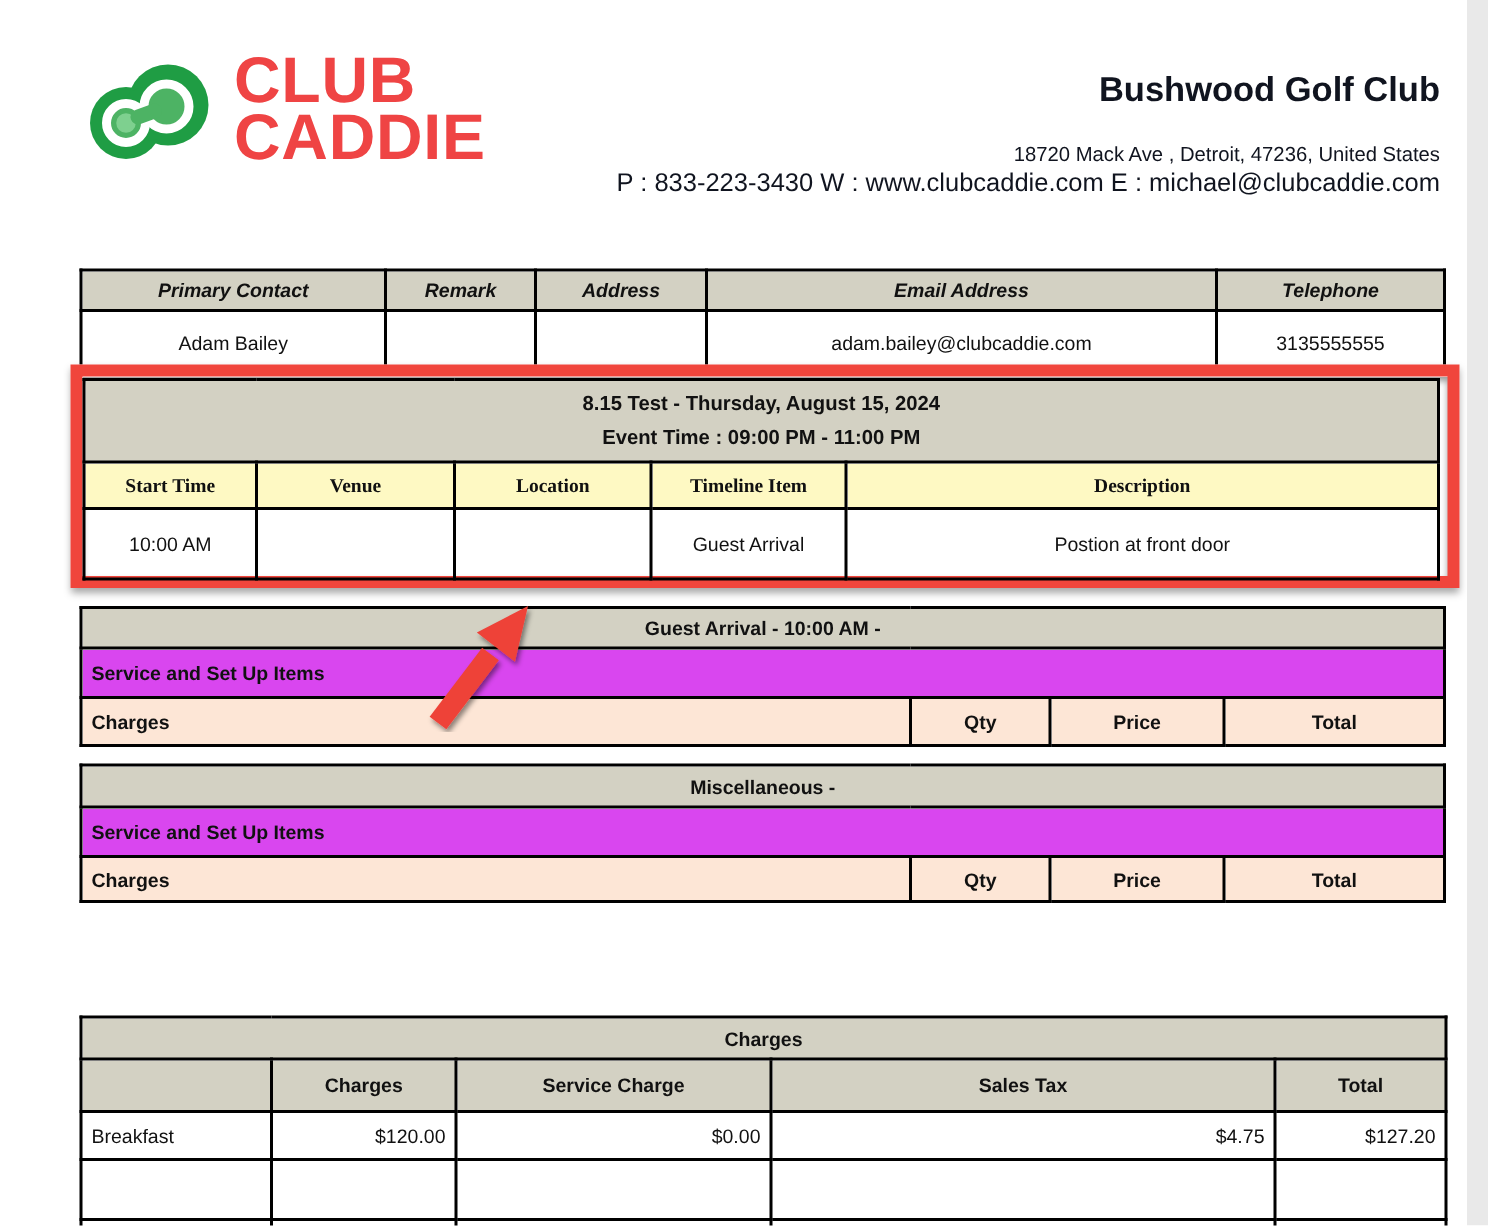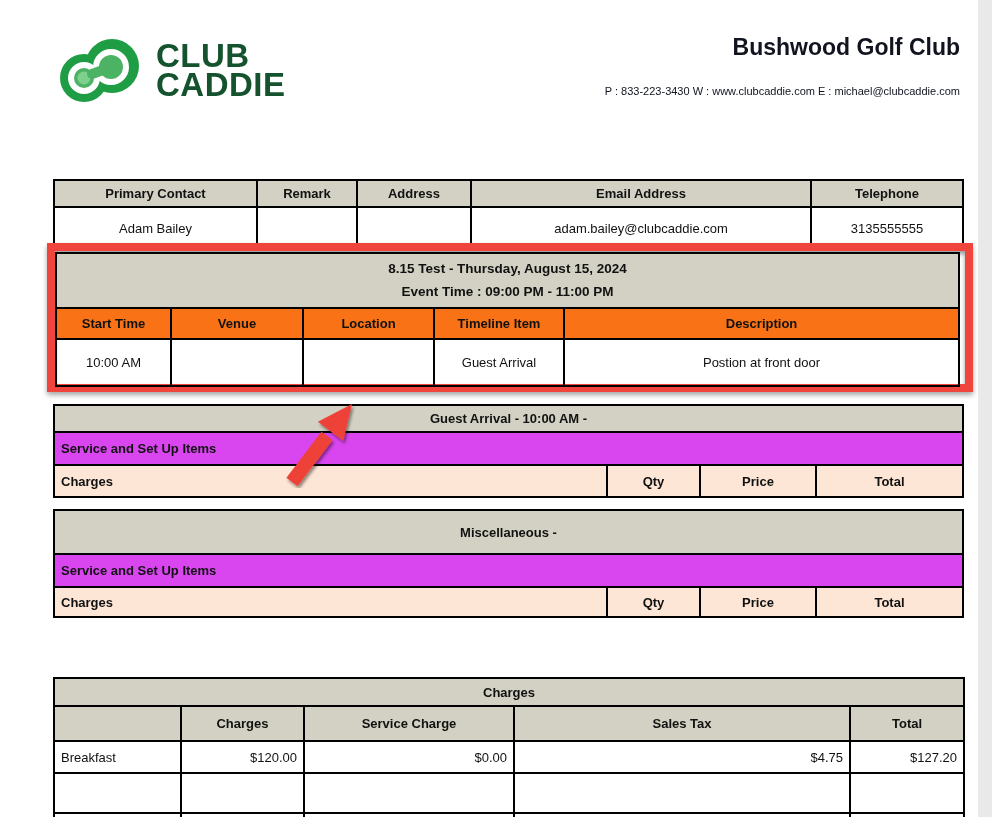--- a/index.html
+++ b/index.html
@@ -13,68 +13,68 @@
   }
 
   
   .scroll-strip {
     position:absolute; top:0; right:0; width:14px; height:817px;
     background:#e9e9e9;
   }
 
   
   .logo { position:absolute; left:54px; top:36px; display:flex; align-items:center; gap:10px; }
-  .logo-text { font-size:33px; font-weight:bold; line-height:0.88; letter-spacing:0.5px; color:#14532d; }
+  .logo-text { font-size:43px; font-weight:bold; line-height:0.88; letter-spacing:0.5px; color:#ef4444; }
   .club-info { position:absolute; top:34px; right:32px; text-align:right; color:#10141f; }
-  .club-name { font-size:23px; font-weight:bold; }
+  .club-name { font-size:23px; font-weight:bold;margin-top:12px; }
   .club-address { margin-top:22px; font-size:13.5px; }
-  .club-contact { margin-top:24px; font-size:11px; }
+  .club-contact { margin-top:2px; font-size:17px; }
 
   
   table { border-collapse:collapse; table-layout:fixed; }
   th, td {
     border:2px solid #000;
     font-size:13px;
     vertical-align:middle;
     overflow:hidden;
     white-space:nowrap;
   }
   th { font-weight:bold; }
   .bg-head   { background:#d3d1c3; }
-  .bg-colhead{ background:#f97316; }
+  .bg-colhead{ background:#fef9c3;font-family:Liberation Serif, serif; }
   .bg-sub    { background:#d946ef; }
   .bg-peach  { background:#fde6d6; }
   .c  { text-align:center; }
   .l  { text-align:left; padding-left:6px; }
   .r  { text-align:right; padding-right:6px; }
   .b  { font-weight:bold; }
 
   .contact-table { position:absolute; left:53px; top:179px; width:909px; }
-  .contact-table th { height:27px; }
+  .contact-table th { height:27px;font-style:italic; }
   .contact-table td { height:43px; }
 
   .red-box {
     position:absolute; left:47px; top:243px; width:926px; height:149px;
     border:8px solid #f0453c;
     box-shadow: 0 3px 5px rgba(0,0,0,0.35), inset 0 3px 4px rgba(0,0,0,0.40);
     background:#fff;
   }
   .event-table { width:903px; margin-top:1px; }
   .event-title-row th { height:55px; font-size:13.5px; }
   .event-title-row div { line-height:1.7; }
   .event-table .head-row th { height:31px; }
   .event-table .data-row td { height:47px; }
 
   .guest-table { position:absolute; left:53px; top:404px; width:909px; }
   .guest-table .title-row th { height:27px; }
   .guest-table .sub-row td { height:33px; }
   .guest-table .charge-row td { height:32px; }
 
   .misc-table { position:absolute; left:53px; top:509px; width:909px; }
-  .misc-table .title-row th { height:44px; }
+  .misc-table .title-row th { height:28px; }
   .misc-table .sub-row td { height:33px; }
   .misc-table .charge-row td { height:30px; }
   .misc-table .item-row td { height:50px; }
 
   .summary-table { position:absolute; left:53px; top:677px; width:910px; }
   .summary-table .title-row th { height:28px; }
   .summary-table .head-row th { height:35px; }
   .summary-table .data-row td { height:32px; }
   .summary-table .empty-row td { height:40px; }
   .summary-table .cut-row td { height:24px; }
@@ -97,20 +97,21 @@
     </g>
   </svg>
   <div class="logo-text">
     <div>CLUB</div>
     <div>CADDIE</div>
   </div>
 </div>
 
 <div class="club-info">
   <div class="club-name">Bushwood Golf Club</div>
+  <div class="club-address">18720 Mack Ave , Detroit, 47236, United States</div>
   <div class="club-contact">P : 833-223-3430 W : www.clubcaddie.com E : michael@clubcaddie.com</div>
 </div>
 
 <table class="contact-table">
   <colgroup>
       <col style="width:203px">
       <col style="width:100px">
       <col style="width:114px">
       <col style="width:340px">
       <col style="width:152px">

